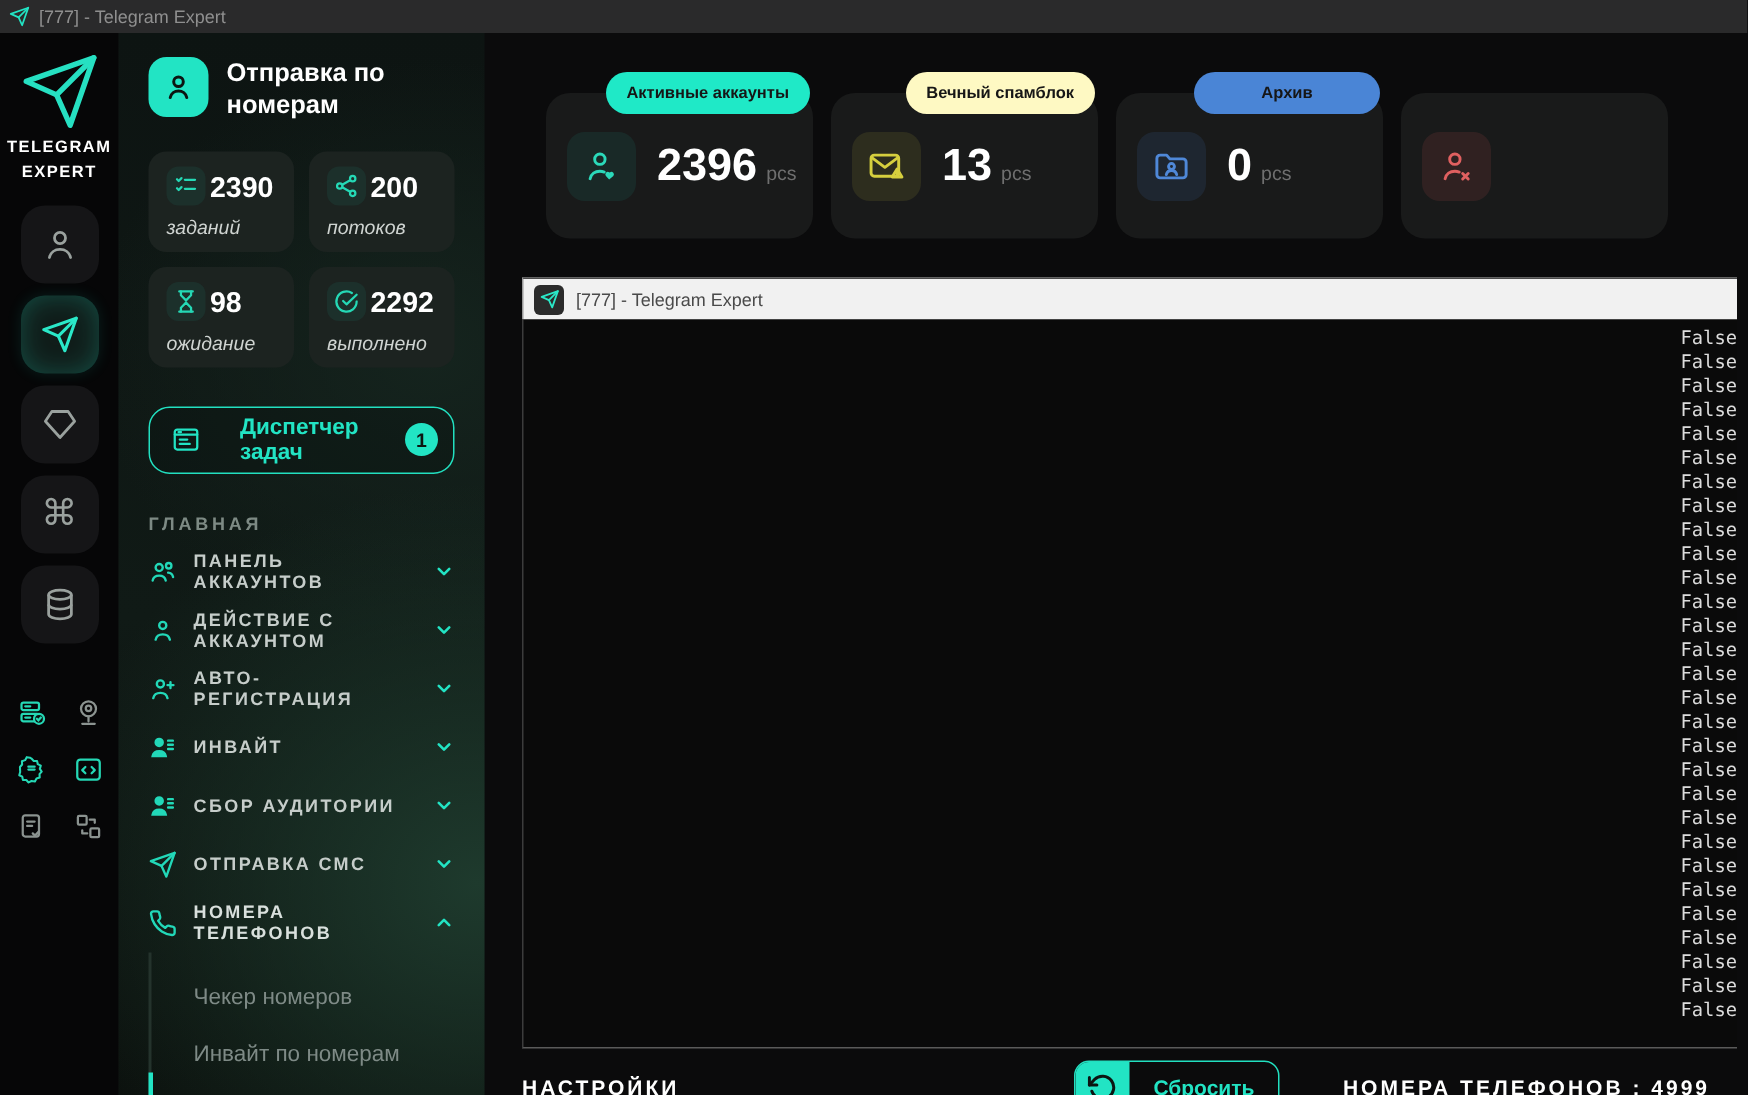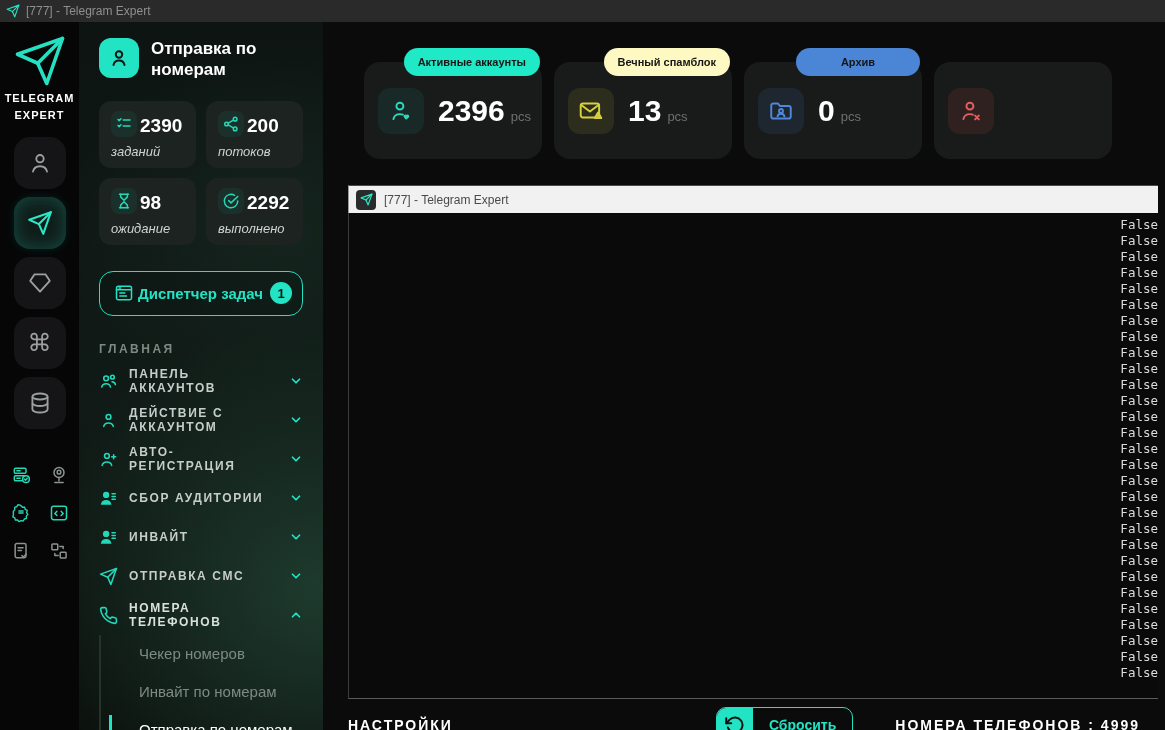--- a/index.html
+++ b/index.html
@@ -42,35 +42,35 @@
   .mini-stats { margin-top:20px; display:grid; grid-template-columns:1fr 1fr; gap:10px; }
   .mstat { background:#1c2320; border-radius:12px; padding:10px 12px 9px 12px; }
   .mstat .row { display:flex; align-items:flex-end; gap:3px; }
   .mstat .ic { width:26px; height:26px; border-radius:8px; background:rgba(34,228,196,.07);
                display:flex; align-items:center; justify-content:center; }
   .mstat .num { color:#fff; font-size:19px; font-weight:800; }
   .mstat .lbl { color:#cfd4d1; font-size:13px; margin-top:7px;font-style:italic; }
 
   .dispatcher { margin-top:26px; width:100%; height:45px; border:1.5px solid #22e0c0;
                 border-radius:14px; background:rgba(10,20,17,.35); display:flex; align-items:center;
-                padding:0 10px 0 14px; gap:4px; cursor:pointer; }
+                padding:0 10px 0 14px; gap:26px; cursor:pointer; }
   .dispatcher .lbl { color:#22e4c4; font-size:15px; font-weight:700; flex:1; }
   .dispatcher .badge { width:22px; height:22px; border-radius:50%; background:#22e4c4;
                        color:#0c1512; font-size:13px; font-weight:800; display:flex;
                        align-items:center; justify-content:center; }
 
   .nav-section { margin-top:26px; color:#7d8a84; font-size:12px; font-weight:700;
                  letter-spacing:2.5px; }
   .nav-list { margin-top:6px; }
   .nav-item { display:flex; align-items:center; gap:11px; height:39px; cursor:pointer; }
   .nav-item .lbl { color:#c6cdca; font-size:12px; font-weight:700; letter-spacing:1.6px; flex:1; }
   .nav-item.active .lbl { color:#d9e0dd; }
   .submenu { margin-left:0; border-left:2px solid #24332c; }
   .sub-item { position:relative; color:#7e8a86; font-size:15px; height:38px;
-              display:flex; align-items:center; padding-left:28px; cursor:pointer;margin-left:10px; }
+              display:flex; align-items:flex-end; padding-left:28px; cursor:pointer; }
   .sub-item.active { color:#ffffff; }
   .sub-item.active::before { content:""; position:absolute; left:-2px; top:4px; bottom:4px;
                              width:3px; background:#22e4c4; }
 
   
   .main { flex:1; position:relative; padding-left:25px; min-width:0; }
 
   .cards-row { margin-top:40px; display:flex; gap:12px;padding-left:16px; }
   .card { position:relative; width:178px; height:97px; background:#191a1a; border-radius:16px;
           flex-shrink:0; display:flex; align-items:center; padding:0 0 0 14px; gap:14px; }
@@ -364,36 +364,36 @@
         </span>
       </div>
       <div class="nav-item">
         <span>
           <svg width="19" height="19" viewBox="0 0 24 24" fill="#22d8b8" stroke="#22d8b8" stroke-width="2" stroke-linecap="round">
               <circle cx="9" cy="7.5" r="3"></circle>
               <path d="M3.5 19c.5-2.6 2.7-4.2 5.5-4.2s5 1.6 5.5 4.2z"></path>
               <path fill="none" d="M16.5 6h4M16.5 9.5h4M16.5 13h4"></path>
             </svg>
         </span>
-        <span class="lbl">СБОР АУДИТОРИИ</span>
+        <span class="lbl">ИНВАЙТ</span>
         <span>
           <svg width="14" height="14" viewBox="0 0 24 24" fill="none" stroke="#22e4c4" stroke-width="3" stroke-linecap="round" stroke-linejoin="round">
               <polyline points="6 9 12 15 18 9"></polyline>
             </svg>
         </span>
       </div>
       <div class="nav-item">
         <span>
           <svg width="19" height="19" viewBox="0 0 24 24" fill="#22d8b8" stroke="#22d8b8" stroke-width="2" stroke-linecap="round">
               <circle cx="9" cy="7.5" r="3"></circle>
               <path d="M3.5 19c.5-2.6 2.7-4.2 5.5-4.2s5 1.6 5.5 4.2z"></path>
               <path fill="none" d="M16.5 6h4M16.5 9.5h4M16.5 13h4"></path>
             </svg>
         </span>
-        <span class="lbl">ИНВАЙТ</span>
+        <span class="lbl">СБОР АУДИТОРИИ</span>
         <span>
           <svg width="14" height="14" viewBox="0 0 24 24" fill="none" stroke="#22e4c4" stroke-width="3" stroke-linecap="round" stroke-linejoin="round">
               <polyline points="6 9 12 15 18 9"></polyline>
             </svg>
         </span>
       </div>
       <div class="nav-item">
         <span>
           <svg width="19" height="19" viewBox="0 0 24 24" fill="none" stroke="#22d8b8" stroke-width="2" stroke-linecap="round" stroke-linejoin="round">
               <path d="M22 2L11 13"></path>

